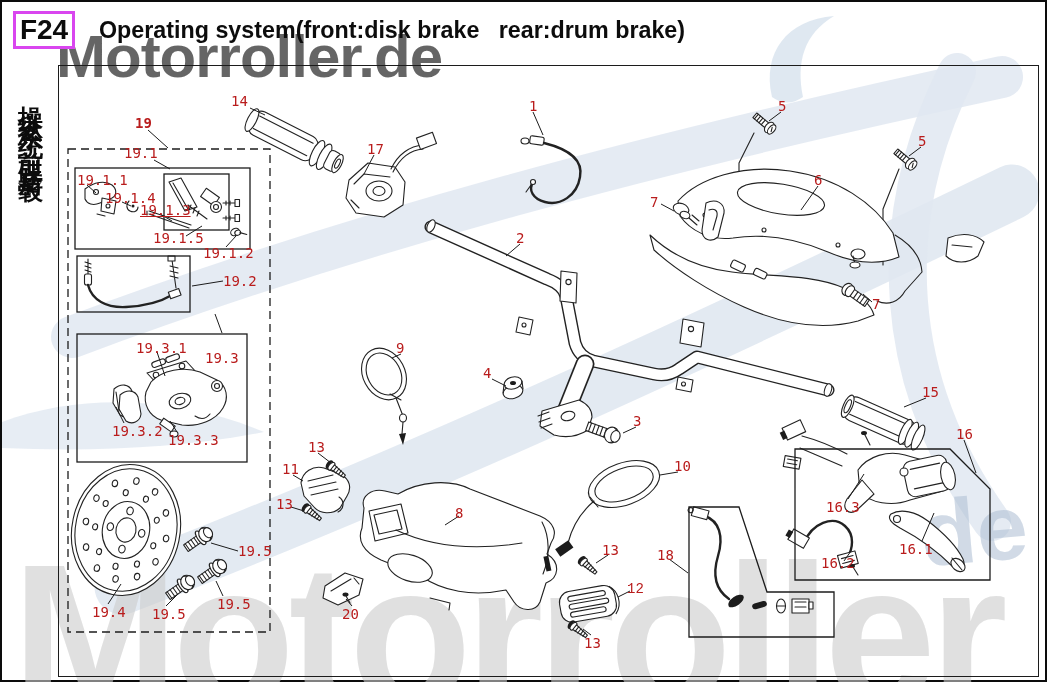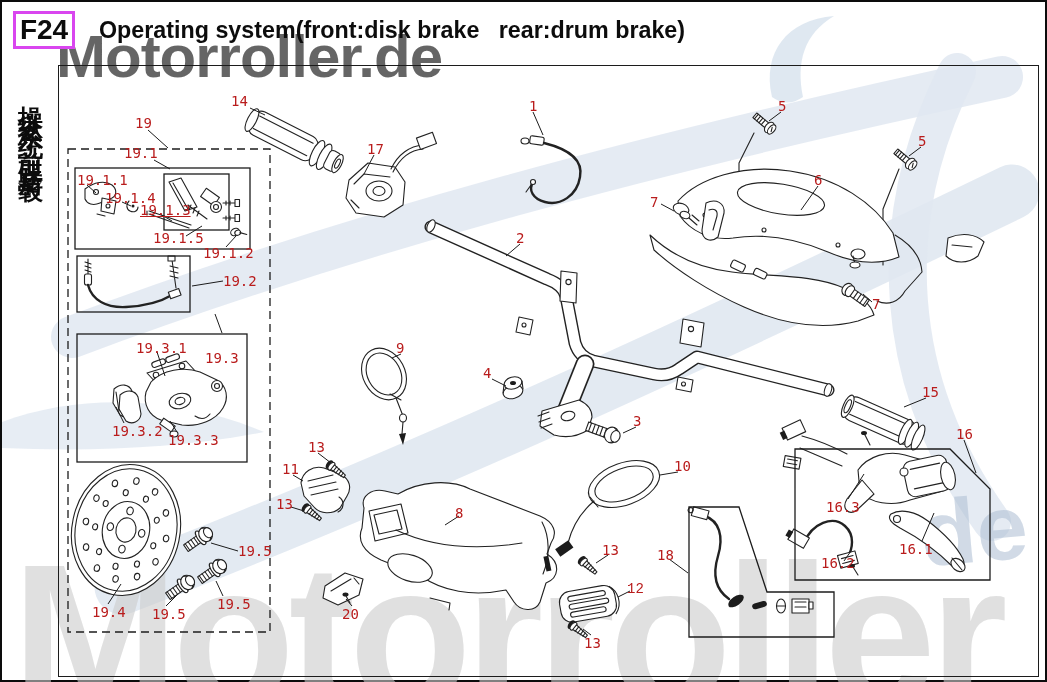--- a/index.html
+++ b/index.html
@@ -485,21 +485,21 @@
       <polyline points="289,505 302,509" class="leader"></polyline>
       <polyline points="606,553 594,561" class="leader"></polyline>
       <polyline points="589,633 581,627" class="leader"></polyline>
       <polyline points="628,589 616,595" class="leader"></polyline>
       <polyline points="667,557 686,571" class="leader"></polyline>
       <polyline points="350,604 344,597" class="leader"></polyline>
     </svg>
 
   <div id="callout-layer">
       <div class="callout" style="left: 229px; top: 91px;">14</div>
-      <div class="callout" style="left: 133px; top: 113px;">19</div>
+      <div class="callout" style="left: 133px; top: 113px; font-weight: bold;">19</div>
       <div class="callout" style="left: 122px; top: 143px;">19.1</div>
       <div class="callout" style="left: 75px; top: 170px;">19.1.1</div>
       <div class="callout" style="left: 103px; top: 188px;">19.1.4</div>
       <div class="callout" style="left: 138px; top: 200px; text-decoration: underline;">19.1.3</div>
       <div class="callout" style="left: 151px; top: 228px;">19.1.5</div>
       <div class="callout" style="left: 201px; top: 243px;">19.1.2</div>
       <div class="callout" style="left: 221px; top: 271px;">19.2</div>
       <div class="callout" style="left: 203px; top: 300px; margin-top: 48px;">19.3</div>
       <div class="callout" style="left: 134px; top: 338px;">19.3.1</div>
       <div class="callout" style="left: 110px; top: 421px;">19.3.2</div>

